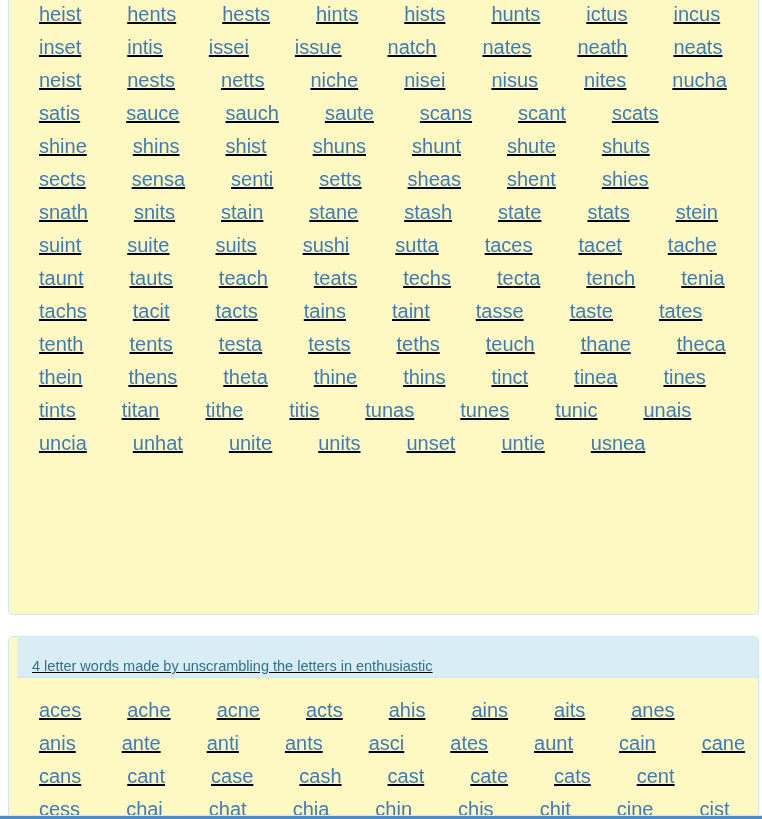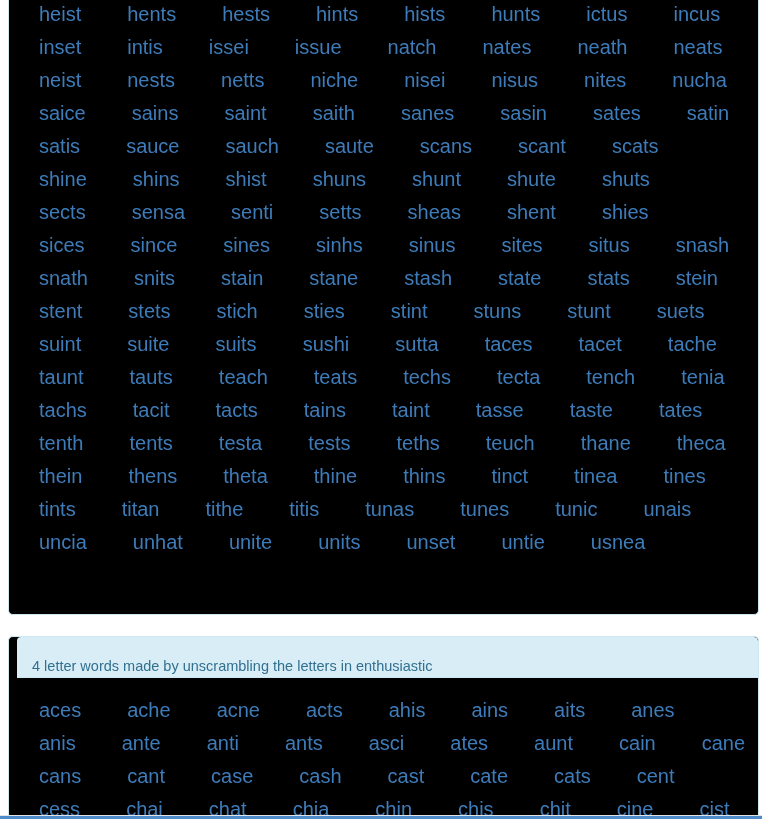--- a/index.html
+++ b/index.html
@@ -7,23 +7,24 @@
     width: 762px; height: 819px;
     background: #ffffff;
     overflow: hidden;
     position: relative;
     font-family: "Liberation Sans", sans-serif;
   }
   .panel {
     position: absolute;
     left: 8px;
     width: 751px;
-    background: #000000;
+    background: #fef9c3;
     border: 1px solid var(--panel-border, #cde8f1);
     overflow: hidden;
+    text-decoration: underline;
   }
   #panel-five {
     top: 0;
     height: 615px;
     border-top: none;
     border-radius: 0 0 5px 5px;
     padding-left: 30px;
   }
   #panel-five .word-grid { margin-top: -2px; }
   #panel-four {
@@ -94,30 +95,20 @@
         <a class="word-link">neist</a>
         <a class="word-link">nests</a>
         <a class="word-link">netts</a>
         <a class="word-link">niche</a>
         <a class="word-link">nisei</a>
         <a class="word-link">nisus</a>
         <a class="word-link">nites</a>
         <a class="word-link">nucha</a>
       </div>
       <div class="word-row">
-        <a class="word-link">saice</a>
-        <a class="word-link">sains</a>
-        <a class="word-link">saint</a>
-        <a class="word-link">saith</a>
-        <a class="word-link">sanes</a>
-        <a class="word-link">sasin</a>
-        <a class="word-link">sates</a>
-        <a class="word-link">satin</a>
-      </div>
-      <div class="word-row">
         <a class="word-link">satis</a>
         <a class="word-link">sauce</a>
         <a class="word-link">sauch</a>
         <a class="word-link">saute</a>
         <a class="word-link">scans</a>
         <a class="word-link">scant</a>
         <a class="word-link">scats</a>
       </div>
       <div class="word-row">
         <a class="word-link">shine</a>
@@ -129,50 +120,30 @@
         <a class="word-link">shuts</a>
       </div>
       <div class="word-row">
         <a class="word-link">sects</a>
         <a class="word-link">sensa</a>
         <a class="word-link">senti</a>
         <a class="word-link">setts</a>
         <a class="word-link">sheas</a>
         <a class="word-link">shent</a>
         <a class="word-link">shies</a>
-      </div>
-      <div class="word-row">
-        <a class="word-link">sices</a>
-        <a class="word-link">since</a>
-        <a class="word-link">sines</a>
-        <a class="word-link">sinhs</a>
-        <a class="word-link">sinus</a>
-        <a class="word-link">sites</a>
-        <a class="word-link">situs</a>
-        <a class="word-link">snash</a>
       </div>
       <div class="word-row">
         <a class="word-link">snath</a>
         <a class="word-link">snits</a>
         <a class="word-link">stain</a>
         <a class="word-link">stane</a>
         <a class="word-link">stash</a>
         <a class="word-link">state</a>
         <a class="word-link">stats</a>
         <a class="word-link">stein</a>
-      </div>
-      <div class="word-row">
-        <a class="word-link">stent</a>
-        <a class="word-link">stets</a>
-        <a class="word-link">stich</a>
-        <a class="word-link">sties</a>
-        <a class="word-link">stint</a>
-        <a class="word-link">stuns</a>
-        <a class="word-link">stunt</a>
-        <a class="word-link">suets</a>
       </div>
       <div class="word-row">
         <a class="word-link">suint</a>
         <a class="word-link">suite</a>
         <a class="word-link">suits</a>
         <a class="word-link">sushi</a>
         <a class="word-link">sutta</a>
         <a class="word-link">taces</a>
         <a class="word-link">tacet</a>
         <a class="word-link">tache</a>

